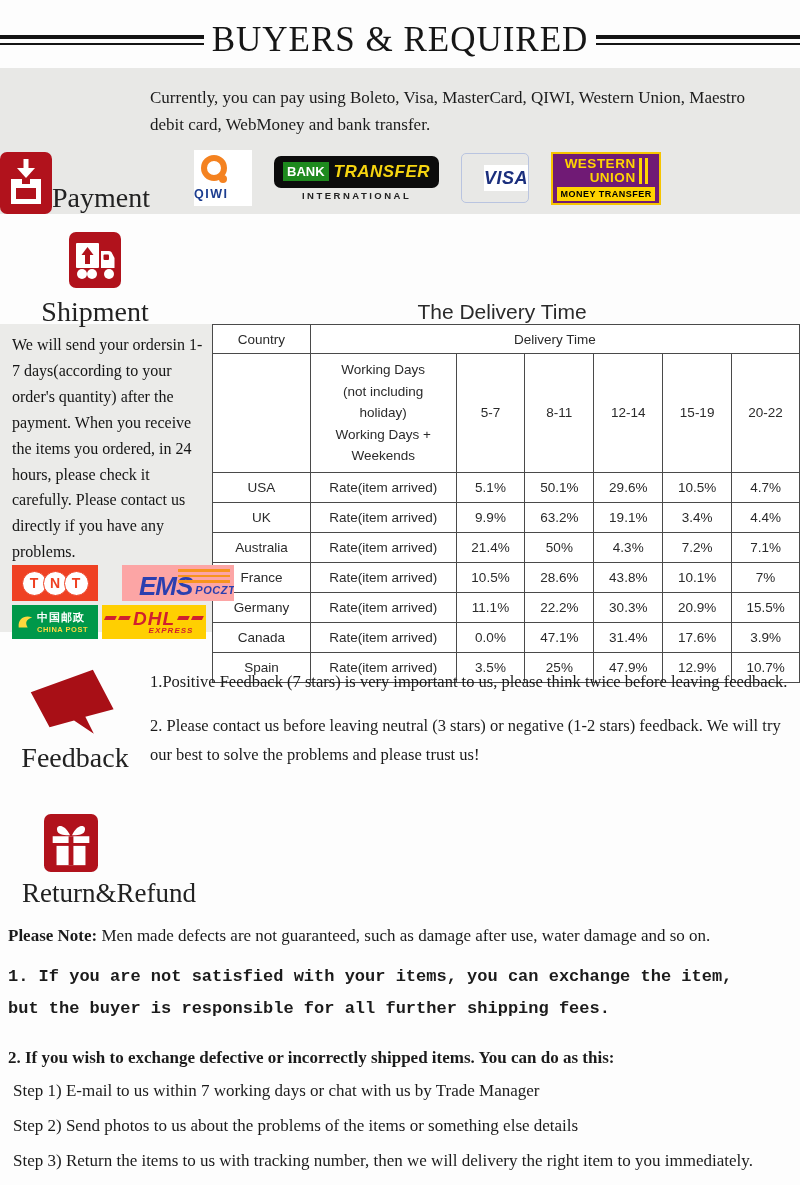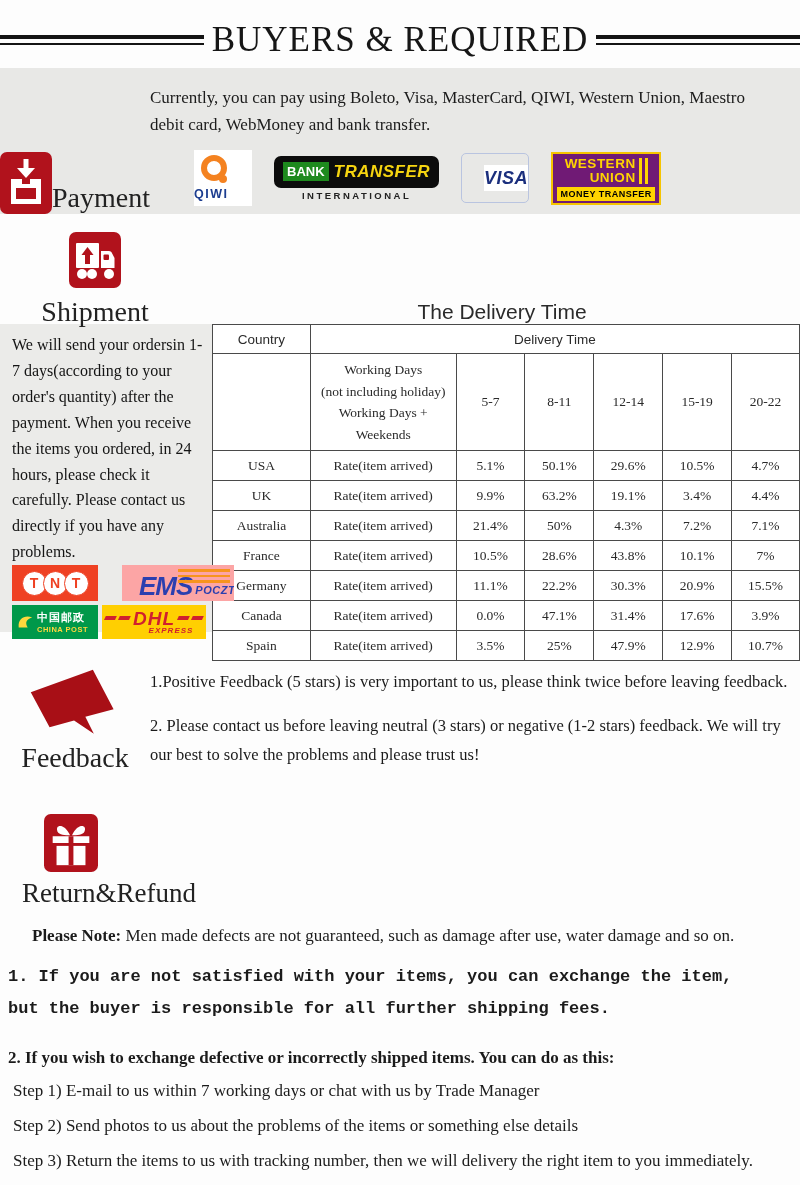--- a/index.html
+++ b/index.html
@@ -71,38 +71,38 @@
   .dhl-row { display: flex; align-items: center; gap: 3px; }
   .dhl-dash { width: 11px; height: 3.5px; background: #d0202e; transform: skewX(-25deg); }
   .dhl-text { font: 900 19px "Liberation Sans", sans-serif; font-style: italic; color: #d0202e; letter-spacing: 1px; line-height: .9; }
   .dhl-caption { font: 800 8px "Liberation Sans", sans-serif; font-style: italic; color: #d0202e; margin: -1px 0 0 34px; letter-spacing: 1px; }
 
   table.delivery { flex: 1; border-collapse: collapse; font-family: "Liberation Sans", sans-serif; color: #2a2a2a; background: #fff; }
   table.delivery th, table.delivery td { border: 1px solid #4a4a4a; text-align: center; font-weight: 400; font-size: 13.5px; }
   th.h-country, th.h-delivery { height: 29px; font-size: 14px; }
   td.subhead { text-align: left; padding: 5px 7px; line-height: 1.6; font-size: 13px; height: 62px; }
   td.range-cell { font-size: 14px; }
-  table.delivery td { height: 30px; font-family: Liberation Serif, serif; }
+  table.delivery td { height: 30px; }
   td.country-cell { font-size: 14.5px; }
 
   
   .feedback-section { display: flex; margin-top: 32px; }
   .feedback-left { width: 150px; flex-shrink: 0; text-align: center; padding-top: 2px; }
   .feedback-left .section-label { margin-top: -8px; }
   .feedback-right { flex: 1; padding: 6px 14px 0 0; font-size: 16.5px; }
   .feedback-p1 { line-height: 1.5; margin-bottom: 16px; white-space: nowrap; }
   .feedback-p2 { line-height: 1.8; max-width: 640px; }
 
   
   .returns-head { margin-top: 40px; padding-left: 22px; width: 210px; text-align: left; }
   .returns-head svg { margin-left: 22px; }
   .returns-head .section-label { font-size: 27px; margin-top: 2px; }
 
   .notes-section { padding: 14px 10px 0 8px; font-size: 17px; }
-  .note-line { line-height: 1.55; margin-left: 24px; }
+  .note-line { line-height: 1.55; }
   .bold { font-weight: 700; }
   .policy1 { font-weight: 700; line-height: 1.85; margin-top: 12px; max-width: 758px; font-family: Liberation Mono, monospace; }
   .policy2-title { font-weight: 700; margin-top: 20px; line-height: 1.6; }
   .step-line { line-height: 1.75; padding-left: 5px; margin-top: 5px; max-width: 745px; }
 </style>
 </head>
 <body>
 
 <div class="page-header">
   <div class="rule"></div>
@@ -318,21 +318,21 @@
 </div>
 
 <div class="feedback-section">
   <div class="feedback-left">
     <svg width="104" height="80" viewBox="0 0 110 85">
       <path d="M8,28 L74,4 L96,46 L66,54 L75,72 L54,58 L28,65 Z" fill="#a80f16"></path>
     </svg>
     <div class="section-label">Feedback</div>
   </div>
   <div class="feedback-right">
-    <div class="feedback-p1">1.Positive Feedback (5 stars) is very important to us, please think twice before leaving feedback.</div>
+    <div class="feedback-p1">1.Positive Feedback (7 stars) is very important to us, please think twice before leaving feedback.</div>
     <div class="feedback-p2">2. Please contact us before leaving neutral (3 stars) or negative  (1-2 stars) feedback. We will try our best to solve the problems and please trust us!</div>
   </div>
 </div>
 
 <div class="returns-head">
   <svg width="54" height="58" viewBox="0 0 56 60">
     <rect x="0" y="0" width="56" height="60" rx="7" fill="#b1121c"></rect>
     <path d="M27,22 C21,9 11,11 14,18 C15.5,21.5 22,22 27,22 Z" fill="#fff"></path>
     <path d="M29,22 C35,9 45,11 42,18 C40.5,21.5 34,22 29,22 Z" fill="#fff"></path>
     <rect x="9" y="23" width="38" height="7" fill="#fff"></rect>

